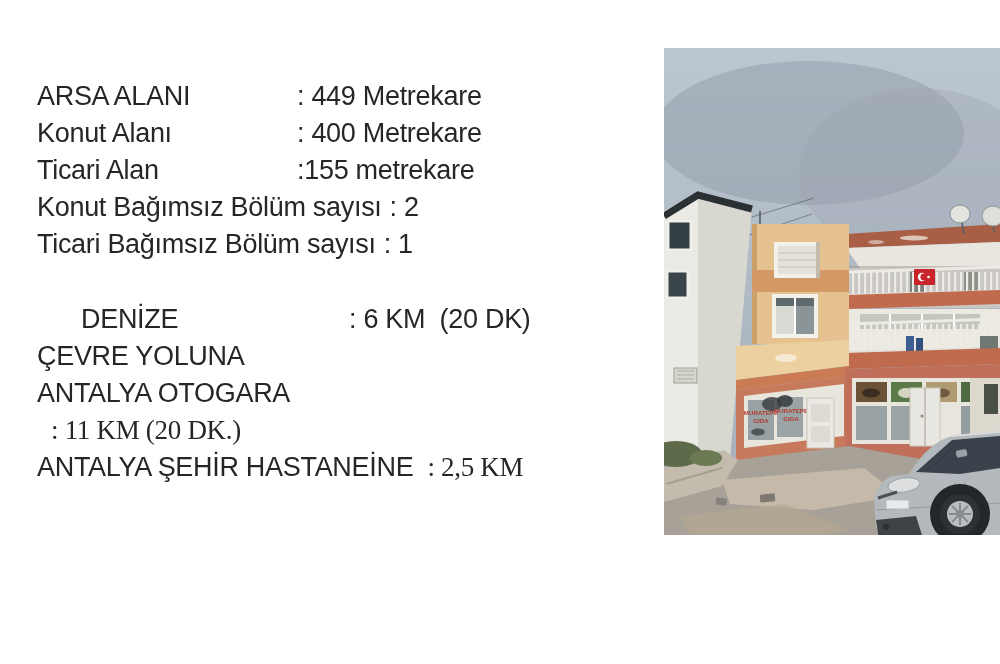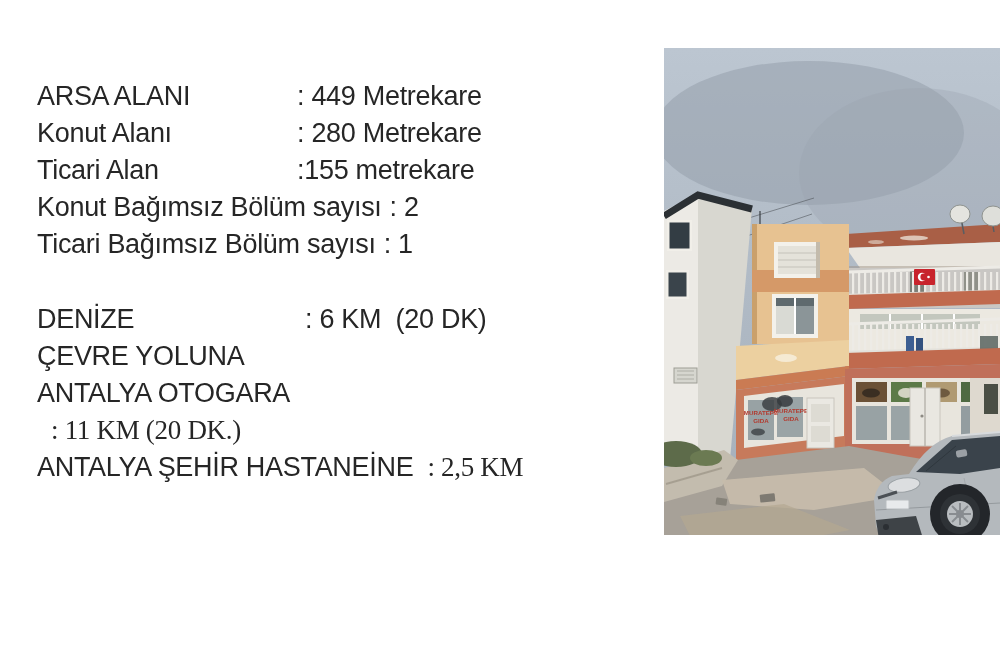--- a/index.html
+++ b/index.html
@@ -8,21 +8,21 @@
     overflow:hidden;font-family:"Liberation Sans", sans-serif;
   }
   .info{
     position:absolute;left:37px;top:78px;color:#262626;
     font-size:27px;line-height:37px;letter-spacing:-0.3px;
   }
   .row{display:flex;height:37px;align-items:baseline;}
   .lbl{white-space:pre;}
   .val{white-space:pre;margin-left:8px;}
   .w252{min-width:252px;}
-  .w260{min-width:260px;}
+  .w260{min-width:260px;margin-left:44px;}
   .w223{min-width:223px;}
   .g14{margin-left:14px;font-family:Liberation Serif, serif;}
   .block-gap{height:38px;}
   .photo{
     position:absolute;left:664px;top:48px;width:336px;height:555px;
     overflow:hidden;background:#b3bfcb;
   }
   .photo svg{display:block;}
 </style>
 </head>
@@ -30,21 +30,21 @@
 
 <div class="slide">
 
   <div class="info">
     <div class="row">
       <span class="lbl w252">ARSA ALANI</span>
       <span class="val">: 449 Metrekare</span>
     </div>
     <div class="row">
       <span class="lbl w252">Konut Alanı</span>
-      <span class="val">: 280 Metrekare</span>
+      <span class="val">: 400 Metrekare</span>
     </div>
     <div class="row">
       <span class="lbl w252">Ticari Alan</span>
       <span class="val">:155 metrekare</span>
     </div>
     <div class="row">
       <span class="lbl">Konut Bağımsız Bölüm sayısı</span>
       <span class="val">: 2</span>
     </div>
     <div class="row">

